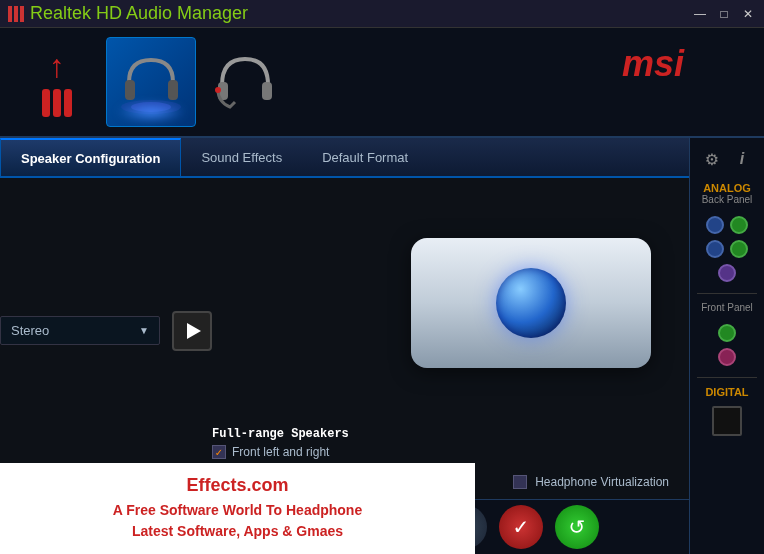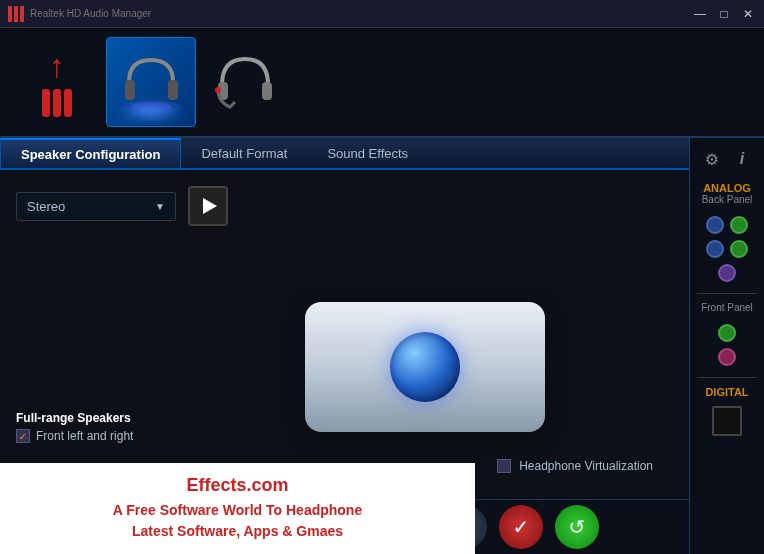--- a/index.html
+++ b/index.html
@@ -20,22 +20,22 @@
       align-items: center;
       padding: 0 8px;
       border-bottom: 1px solid #333;
     }
     .titlebar-icon {
       width: 16px;
       height: 16px;
       margin-right: 6px;
     }
     .titlebar-title {
-      color: #737373;
-      font-size: 10px;
+      color: #84cc16;
+      font-size: 18px;
       flex: 1;
     }
     .titlebar-controls {
       display: flex;
       gap: 8px;
     }
     .titlebar-btn {
       color: #ccc;
       font-size: 12px;
       cursor: pointer;
@@ -224,21 +224,21 @@
       background: #0d1117;
       padding: 0;
       display: flex;
       flex-direction: column;
       margin-right: 75px;
     }
 
     
     .tabs-bar {
       background: linear-gradient(180deg, #1a2a4a 0%, #0d1a33 100%);
-      height: 32px;
+      height: 40px;
       display: flex;
       align-items: stretch;
       border-bottom: 2px solid #0055aa;
     }
     .tab {
       padding: 0 20px;
       display: flex;
       align-items: center;
       font-size: 13px;
       cursor: pointer;
@@ -249,24 +249,23 @@
       background: linear-gradient(180deg, #1e3a6a 0%, #0a2244 100%);
       color: white;
       font-weight: bold;
       border-top: 2px solid #0077ff;
       border-left: 1px solid #0055aa;
       border-right: 1px solid #0055aa;
     }
 
     
     .panel-content {
-      padding: 16px;
       flex: 1;
       display: flex;
-      flex-direction: column;
+      flex-direction: row;
     }
 
     
     .controls-row {
       display: flex;
       align-items: center;
       margin-bottom: 16px;
       gap: 12px;
     }
     .dropdown-container {
@@ -392,20 +391,21 @@
 
     
     .full-range-section {
       margin-top: 8px;
     }
     .full-range-title {
       color: white;
       font-size: 12px;
       font-weight: bold;
       margin-bottom: 4px;
+      font-family: Liberation Mono, monospace;
     }
     .full-range-item {
       display: flex;
       align-items: center;
       gap: 6px;
       color: #aabbcc;
       font-size: 12px;
     }
     .checkbox-icon {
       width: 14px;
@@ -543,35 +543,38 @@
     <div class="device-icon inactive">
       <svg width="70" height="70" viewBox="0 0 70 70">
         <path d="M12 38 Q12 12 35 12 Q58 12 58 38" fill="none" stroke="#999" stroke-width="4"></path>
         <rect x="8" y="35" width="10" height="18" rx="4" fill="#777"></rect>
         <rect x="52" y="35" width="10" height="18" rx="4" fill="#777"></rect>
         <path d="M8 43 Q8 55 20 60 L25 55" fill="none" stroke="#666" stroke-width="3"></path>
         <circle cx="8" cy="43" r="3" fill="#cc2222"></circle>
       </svg>
     </div>
 
+    <div class="msi-logo">
+      <span class="msi-text">msi</span>
+    </div>
   </div>
 
   <div style="flex:1; display:flex; position:relative;">
 
     <div class="content-area">
 
       <div class="tabs-bar">
         <div class="tab active">
           <span>Speaker Configuration</span>
         </div>
         <div class="tab">
+          <span>Sound Effects</span>
+        </div>
+        <div class="tab">
           <span>Default Format</span>
-        </div>
-        <div class="tab">
-          <span>Sound Effects</span>
         </div>
       </div>
 
       <div class="panel-content">
 
         <div class="controls-row">
           <div class="dropdown-container">
             <span class="dropdown-text">Stereo</span>
             <span class="dropdown-arrow">▼</span>
           </div>

